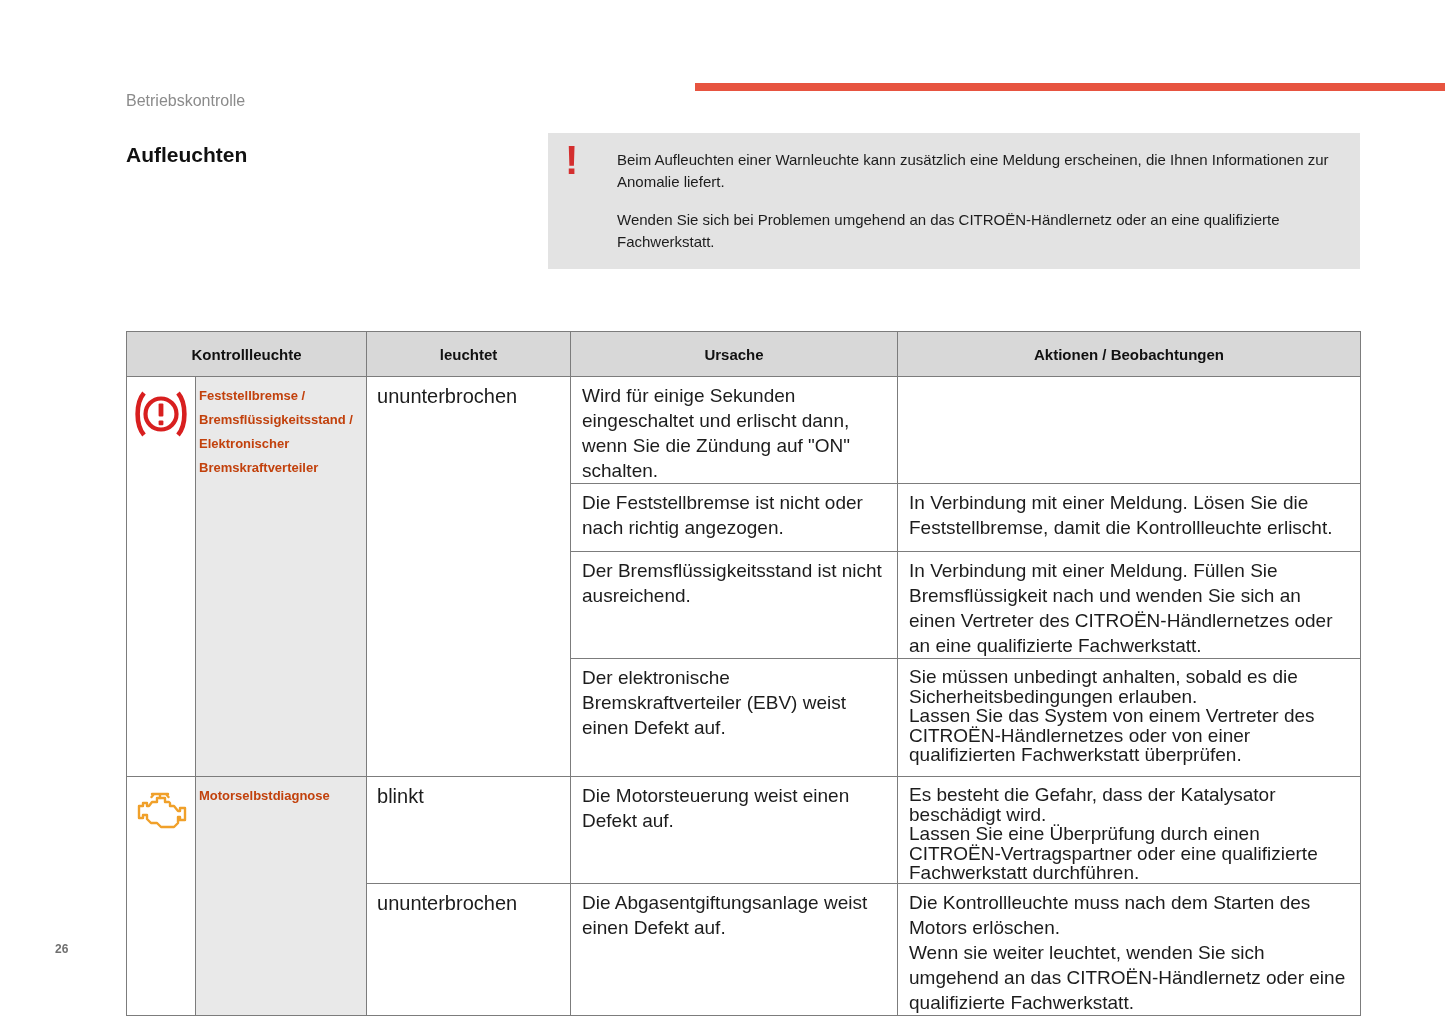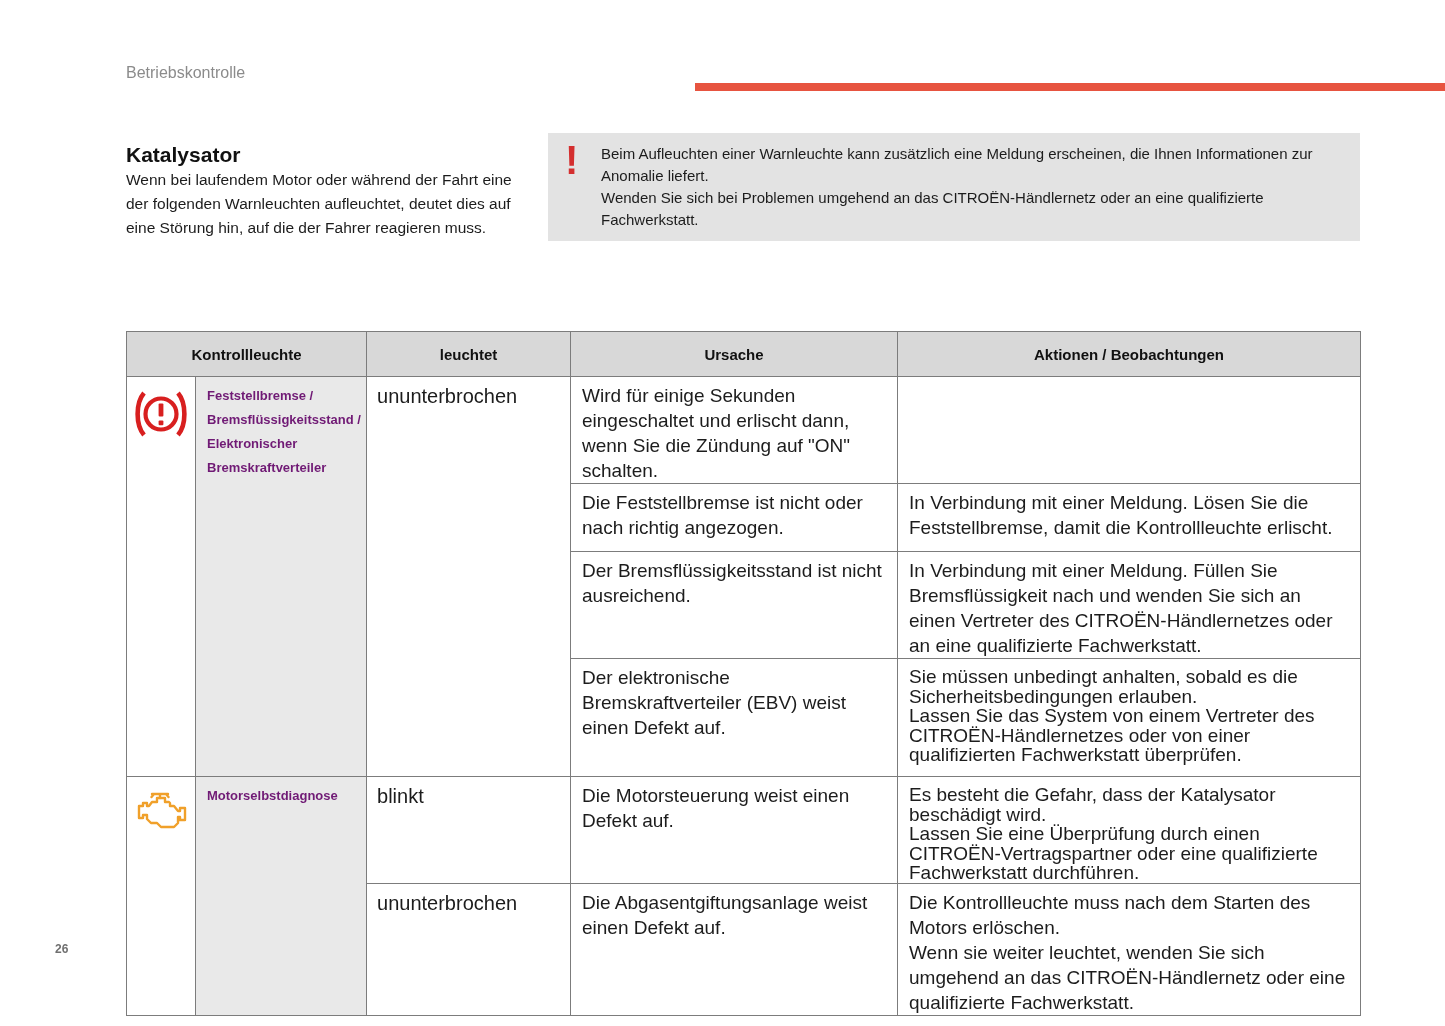--- a/index.html
+++ b/index.html
@@ -1,66 +1,65 @@
 <!DOCTYPE html>
 <html><head>
 <meta charset="utf-8">
 <style>
   html,body{margin:0;padding:0;background:#ffffff;}
   .page{
     position:relative;width:1445px;height:1026px;background:#ffffff;overflow:hidden;
     font-family:"Liberation Sans","DejaVu Sans",sans-serif;color:#1c1c1c;
   }
   
-  .running-head{position:absolute;left:126px;top:64px;font-size:16px;color:#8b8b8b;}
+  .running-head{position:absolute;left:126px;top:92px;font-size:16px;color:#8b8b8b;}
   .accent-bar{position:absolute;left:695px;top:83px;width:750px;height:8px;background:#e75440;}
   
   .doc-title{position:absolute;left:126px;top:129px;font-size:21px;font-weight:bold;color:#111;}
   .intro{position:absolute;left:126px;top:168px;width:392px;font-size:15.5px;line-height:24px;}
   .intro p{margin:0;}
   
   .warnbox{position:absolute;left:548px;top:133px;width:812px;min-height:95px;background:#e3e3e3;box-sizing:border-box;}
   .warnbox .bang{position:absolute;left:17px;top:7px;font-size:40px;line-height:1;font-weight:bold;color:#d42f2f;}
   .warnbox .wtext{margin:10px 14px 10px 53px;font-size:15px;line-height:22px;color:#1c1c1c;}
-  .warnbox .wtext p{margin:0;}
+  .warnbox .wtext p{margin:16px;}
   
   table.warn-table{
     position:absolute;left:126px;top:331px;width:1234px;border-collapse:collapse;table-layout:fixed;
   }
   table.warn-table th,table.warn-table td{
     border:1px solid #7c7c7c;vertical-align:top;box-sizing:border-box;
   }
   table.warn-table th{
     background:#d8d8d8;font-size:15px;font-weight:bold;text-align:center;
     vertical-align:middle;padding:0 10px;height:45px;color:#111;
   }
   td.c-icon{background:#ffffff;text-align:center;padding-top:13px;}
   td.c-label{
     background:#e9e9e9;font-weight:bold;font-size:13px;line-height:24px;
-    padding:7px 4px 0 11px;color:#701a75;
+    padding:7px 4px 0 3px;color:#c2410c;
   }
   td.c-leuchtet{font-size:20px;padding:7px 6px 0 10px;line-height:24px;}
   td.c-ursache,td.c-aktionen{
     font-size:19px;line-height:25px;padding:6px 14px 0 11px;white-space:pre-line;
   }
   td.tight{line-height:19.5px;padding-top:8px;}
   .page-number{position:absolute;left:55px;top:942px;font-size:12px;font-weight:bold;color:#707070;}
 </style>
 </head>
 <body>
 
 <div class="page">
 
   <div class="running-head">Betriebskontrolle</div>
   <div class="accent-bar"></div>
 
-  <h1 class="doc-title">Katalysator</h1>
+  <h1 class="doc-title">Aufleuchten</h1>
 
   <div class="intro">
-    <p>Wenn bei laufendem Motor oder während der Fahrt eine der folgenden Warnleuchten aufleuchtet, deutet dies auf eine Störung hin, auf die der Fahrer reagieren muss.</p>
   </div>
 
   <div class="warnbox">
     <span class="bang">!</span>
     <div class="wtext">
       <p>Beim Aufleuchten einer Warnleuchte kann zusätzlich eine Meldung erscheinen, die Ihnen Informationen zur Anomalie liefert.</p>
       <p>Wenden Sie sich bei Problemen umgehend an das CITROËN-Händlernetz oder an eine qualifizierte Fachwerkstatt.</p>
     </div>
   </div>
 

